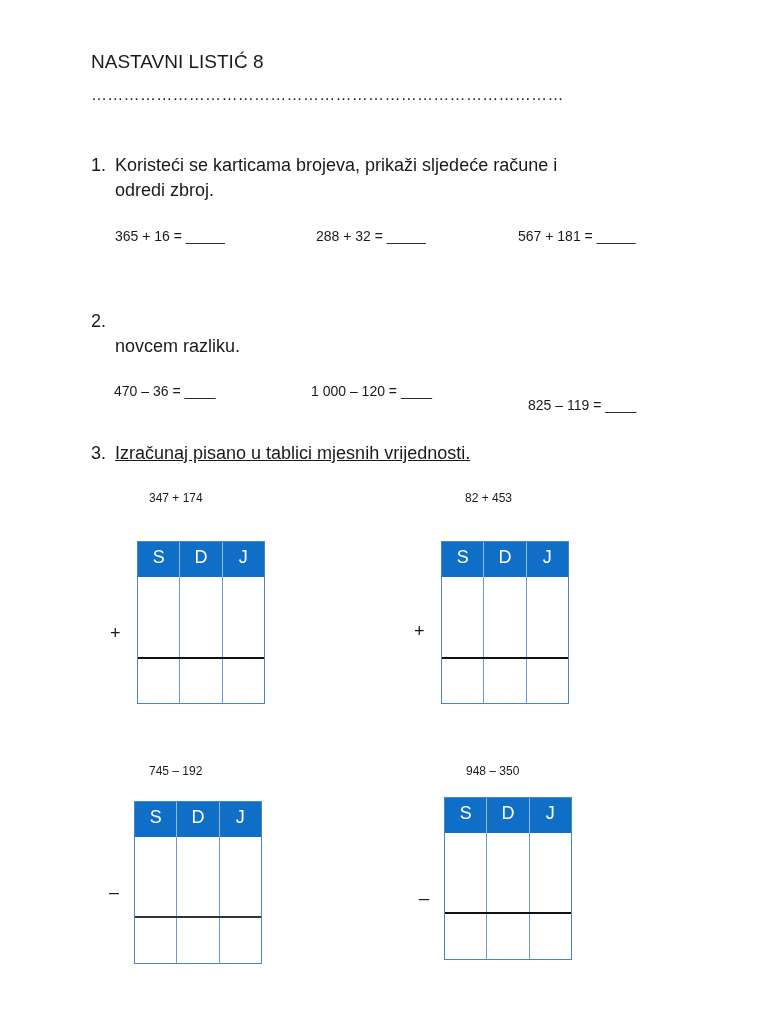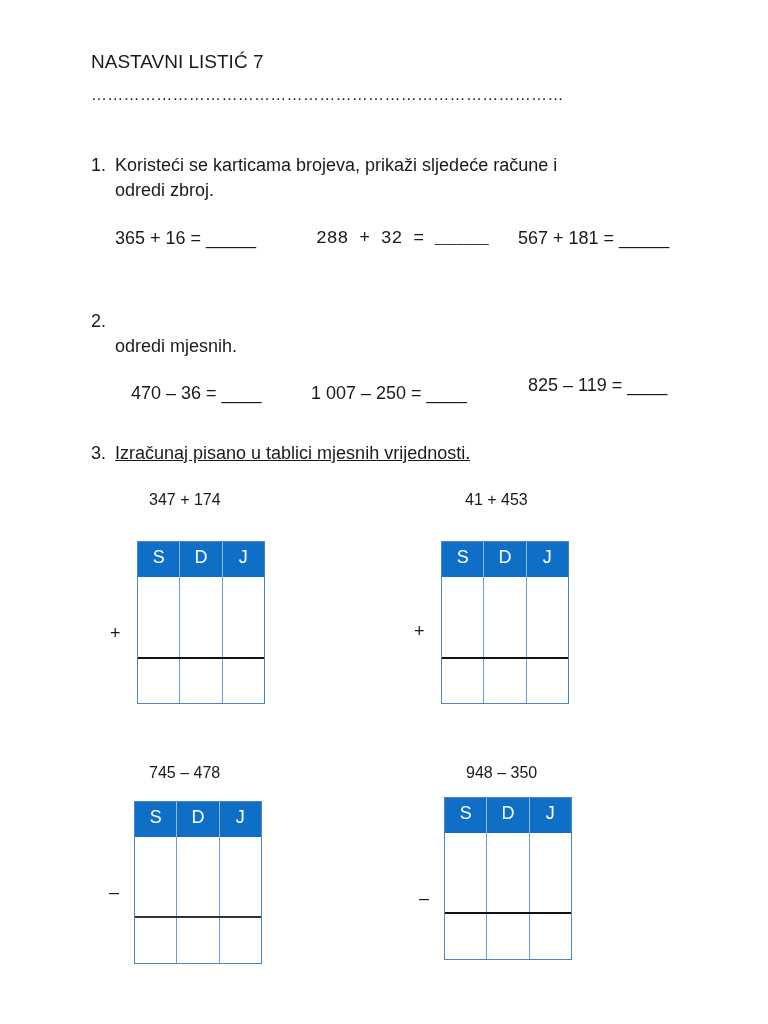--- a/index.html
+++ b/index.html
@@ -4,55 +4,55 @@
 <style>
   html, body { margin:0; padding:0; }
   body { width:768px; height:1024px; background:#ffffff; position:relative; overflow:hidden;
          font-family:"Liberation Sans", sans-serif; color:#1a1a1a; }
   .abs { position:absolute; white-space:nowrap; }
   .title { left:91px; top:51px; font-size:19px; }
   .dots { left:91px; top:86px; font-size:16px; letter-spacing:0.3px; }
   .task { font-size:18px; line-height:25px; }
   .task .num { position:absolute; left:0; }
   .task .txt { position:absolute; left:24px; }
-  .expr { font-size:18px; }
-  .sum-label { font-size:16px; }
+  .expr { font-size:14px; }
+  .sum-label { font-size:12px; }
   .pv-table { position:absolute; width:128px; border:1px solid #4a86c5; box-sizing:border-box; }
   .pv-head { display:flex; height:35px; background:#0f6fc6; }
   .pv-head div { flex:1; color:#ffffff; font-size:18px; text-align:center; line-height:30px;
                  border-left:1px solid #8fbbe6; }
   .pv-head div:first-child { border-left:none; }
   .pv-body { display:flex; }
   .pv-body div { flex:1; border-left:1px solid #6b9bd0; }
   .pv-body div:first-child { border-left:none; }
   .pv-sep { height:2px; background:#111; }
   .op { font-size:18px; }
 </style>
 </head>
 <body>
 
-<div class="abs title">NASTAVNI LISTIĆ 7</div>
+<div class="abs title">NASTAVNI LISTIĆ 8</div>
 <div class="abs dots">……………………………………………………………………………</div>
 
 <div class="abs task" style="left:91px; top:153px; width:640px; height:50px;">
   <span class="num">1.</span>
   <span class="txt" style="top:0;">Koristeći se karticama brojeva, prikaži sljedeće račune i</span>
   <span class="txt" style="top:25px;">odredi zbroj.</span>
 </div>
 <div class="abs expr" style="left:115px; top:228px;">365 + 16 = _____</div>
-<div class="abs expr" style="left:316px; top:228px;font-family:Liberation Mono, monospace;">288 + 32 = _____</div>
+<div class="abs expr" style="left:316px; top:228px;">288 + 32 = _____</div>
 <div class="abs expr" style="left:518px; top:228px;">567 + 181 = _____</div>
 
 <div class="abs task" style="left:91px; top:309px; width:640px; height:50px;">
   <span class="num">2.</span>
-  <span class="txt" style="top:25px;">odredi mjesnih.</span>
+  <span class="txt" style="top:25px;">novcem razliku.</span>
 </div>
-<div class="abs expr" style="left:131px; top:383px;text-align:right;">470 – 36 = ____</div>
-<div class="abs expr" style="left:311px; top:383px;">1 007 – 250 = ____</div>
-<div class="abs expr" style="left:528px; top:375px;">825 – 119 = ____</div>
+<div class="abs expr" style="left:114px; top:383px;text-align:right;">470 – 36 = ____</div>
+<div class="abs expr" style="left:311px; top:383px;">1 000 – 120 = ____</div>
+<div class="abs expr" style="left:528px; top:397px;">825 – 119 = ____</div>
 
 <div class="abs task" style="left:91px; top:441px; width:640px; height:25px;">
   <span class="num">3.</span>
   <span class="txt" style="top:0;text-decoration:underline;">Izračunaj pisano u tablici mjesnih vrijednosti.</span>
 </div>
 
 <div class="abs sum-label" style="left:149px; top:491px;">347 + 174</div>
 <div class="abs op" style="left:110px; top:623px;">+</div>
 <div class="pv-table" style="left:137px; top:541px;">
   <div class="pv-head">
@@ -66,42 +66,42 @@
       <div></div>
     </div>
   <div class="pv-sep"></div>
   <div class="pv-body" style="height:44px;">
       <div></div>
       <div></div>
       <div></div>
     </div>
 </div>
 
-<div class="abs sum-label" style="left:465px; top:491px;">41 + 453</div>
+<div class="abs sum-label" style="left:465px; top:491px;">82 + 453</div>
 <div class="abs op" style="left:414px; top:621px;">+</div>
 <div class="pv-table" style="left:441px; top:541px;">
   <div class="pv-head">
     <div>S</div>
     <div>D</div>
     <div>J</div>
   </div>
   <div class="pv-body" style="height:80px;">
       <div></div>
       <div></div>
       <div></div>
     </div>
   <div class="pv-sep"></div>
   <div class="pv-body" style="height:44px;">
       <div></div>
       <div></div>
       <div></div>
     </div>
 </div>
 
-<div class="abs sum-label" style="left:149px; top:764px;">745 – 478</div>
+<div class="abs sum-label" style="left:149px; top:764px;">745 – 192</div>
 <div class="abs op" style="left:109px; top:882px;">–</div>
 <div class="pv-table" style="left:134px; top:801px;">
   <div class="pv-head">
     <div>S</div>
     <div>D</div>
     <div>J</div>
   </div>
   <div class="pv-body" style="height:79px;">
       <div></div>
       <div></div>

